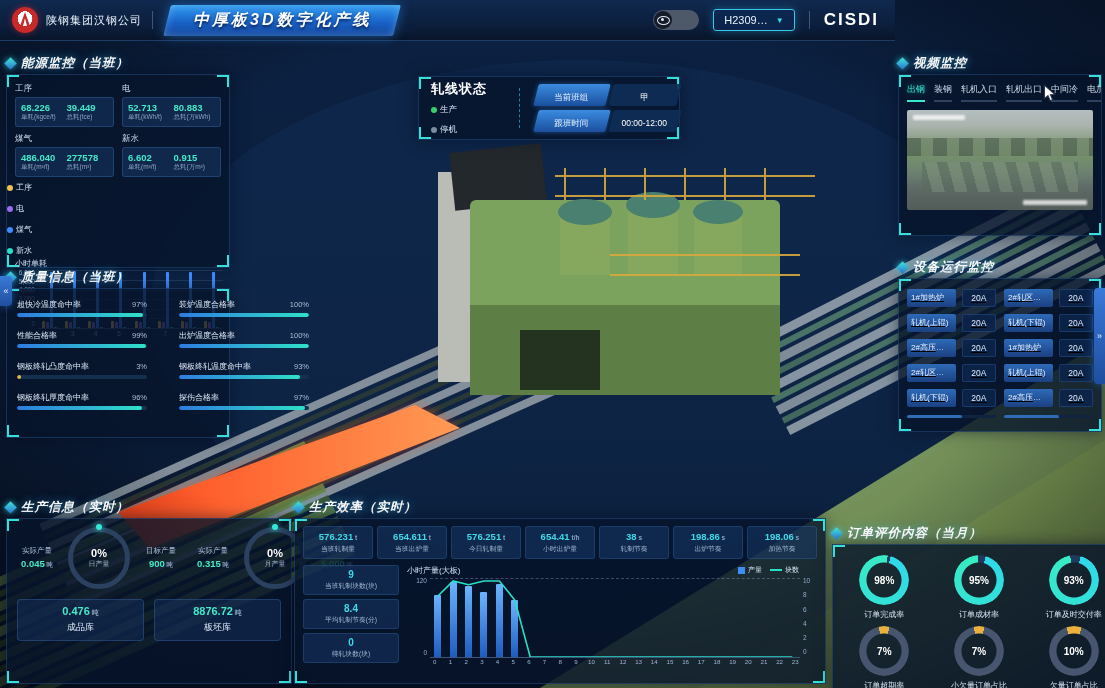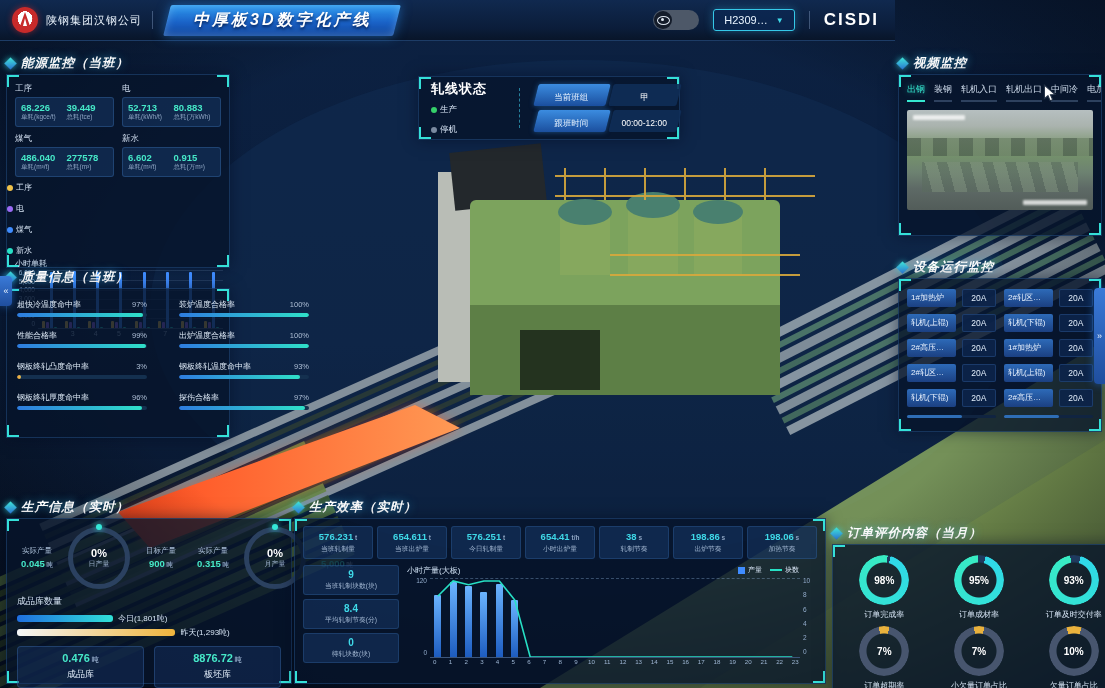--- a/index.html
+++ b/index.html
@@ -106,21 +106,21 @@
   #feed{margin:8px 8px 8px;height:100px;border-radius:2px;position:relative;overflow:hidden;
     background:linear-gradient(180deg,#b6bfc0 0%,#aab3ae 16%,#8ba085 30%,#74906c 46%,#6d8271 62%,#5e6a66 78%,#525c59 100%);}
   #feed::before{content:"";position:absolute;left:0;top:28%;width:100%;height:18%;
     background:repeating-linear-gradient(90deg,#4b5d4c 0 14px,#6e8468 14px 26px);opacity:.7;}
   #feed::after{content:"";position:absolute;left:8%;top:52%;width:84%;height:30%;
     background:repeating-linear-gradient(75deg,#5a6b5e 0 10px,#7c8f7a 10px 22px);opacity:.55;}
   .osd{position:absolute;background:rgba(255,255,255,.75);filter:blur(1px);border-radius:1px;}
 
   
   #equipGrid{display:grid;grid-template-columns:1fr 1fr;gap:7px 8px;padding:10px 8px 4px;}
-  .eqrow{display:flex;gap:6px;cursor:pointer;}
+  .eqrow{display:flex;gap:6px;cursor:pointer;text-decoration:underline;}
   .eqlab{flex:1.25;min-width:0;background:linear-gradient(180deg,#2d6ab8,#1b4082);color:#eaf3ff;
     font-size:8px;padding:3px 4px;border-radius:2px;white-space:nowrap;overflow:hidden;text-overflow:ellipsis;}
   .eqval{flex:1;background:rgba(12,36,74,.9);border:1px solid rgba(70,130,210,.25);color:#e2edfa;
     font-size:8.5px;text-align:center;padding:3px 0;border-radius:2px;}
   .eqscroll{display:flex;gap:8px;padding:4px 8px 8px;}
   .track{flex:1;height:3px;background:#102441;border-radius:2px;position:relative;cursor:pointer;}
   .thumb{position:absolute;left:0;top:0;height:3px;width:62%;background:#2e6db5;border-radius:2px;}
 
   
   #prodGauges{display:flex;justify-content:space-around;padding:8px 4px 2px;}
@@ -691,31 +691,20 @@
               <div class="pdot"></div>
               <b>0%</b>
               <span>月产量</span>
             </div>
             <div class="pstat">
               <span class="l">目标产量</span>
               <span class="v">5,000<i> 吨</i></span>
             </div>
           </div>
         </div>
-      <div class="invt">成品库数量</div>
-      <div id="invBars">
-          <div class="ibar">
-            <div class="ifill cyan" style="width: 96px;"></div>
-            <span class="ilab">今日(1,801吨)</span>
-          </div>
-          <div class="ibar">
-            <div class="ifill yellow" style="width: 158.4px;"></div>
-            <span class="ilab">昨天(1,293吨)</span>
-          </div>
-        </div>
       <div id="prodBoxes">
           <div class="pbox">
             <div class="v">0.476<i> 吨</i></div>
             <div class="l">成品库</div>
           </div>
           <div class="pbox">
             <div class="v">8876.72<i> 吨</i></div>
             <div class="l">板坯库</div>
           </div>
         </div>

